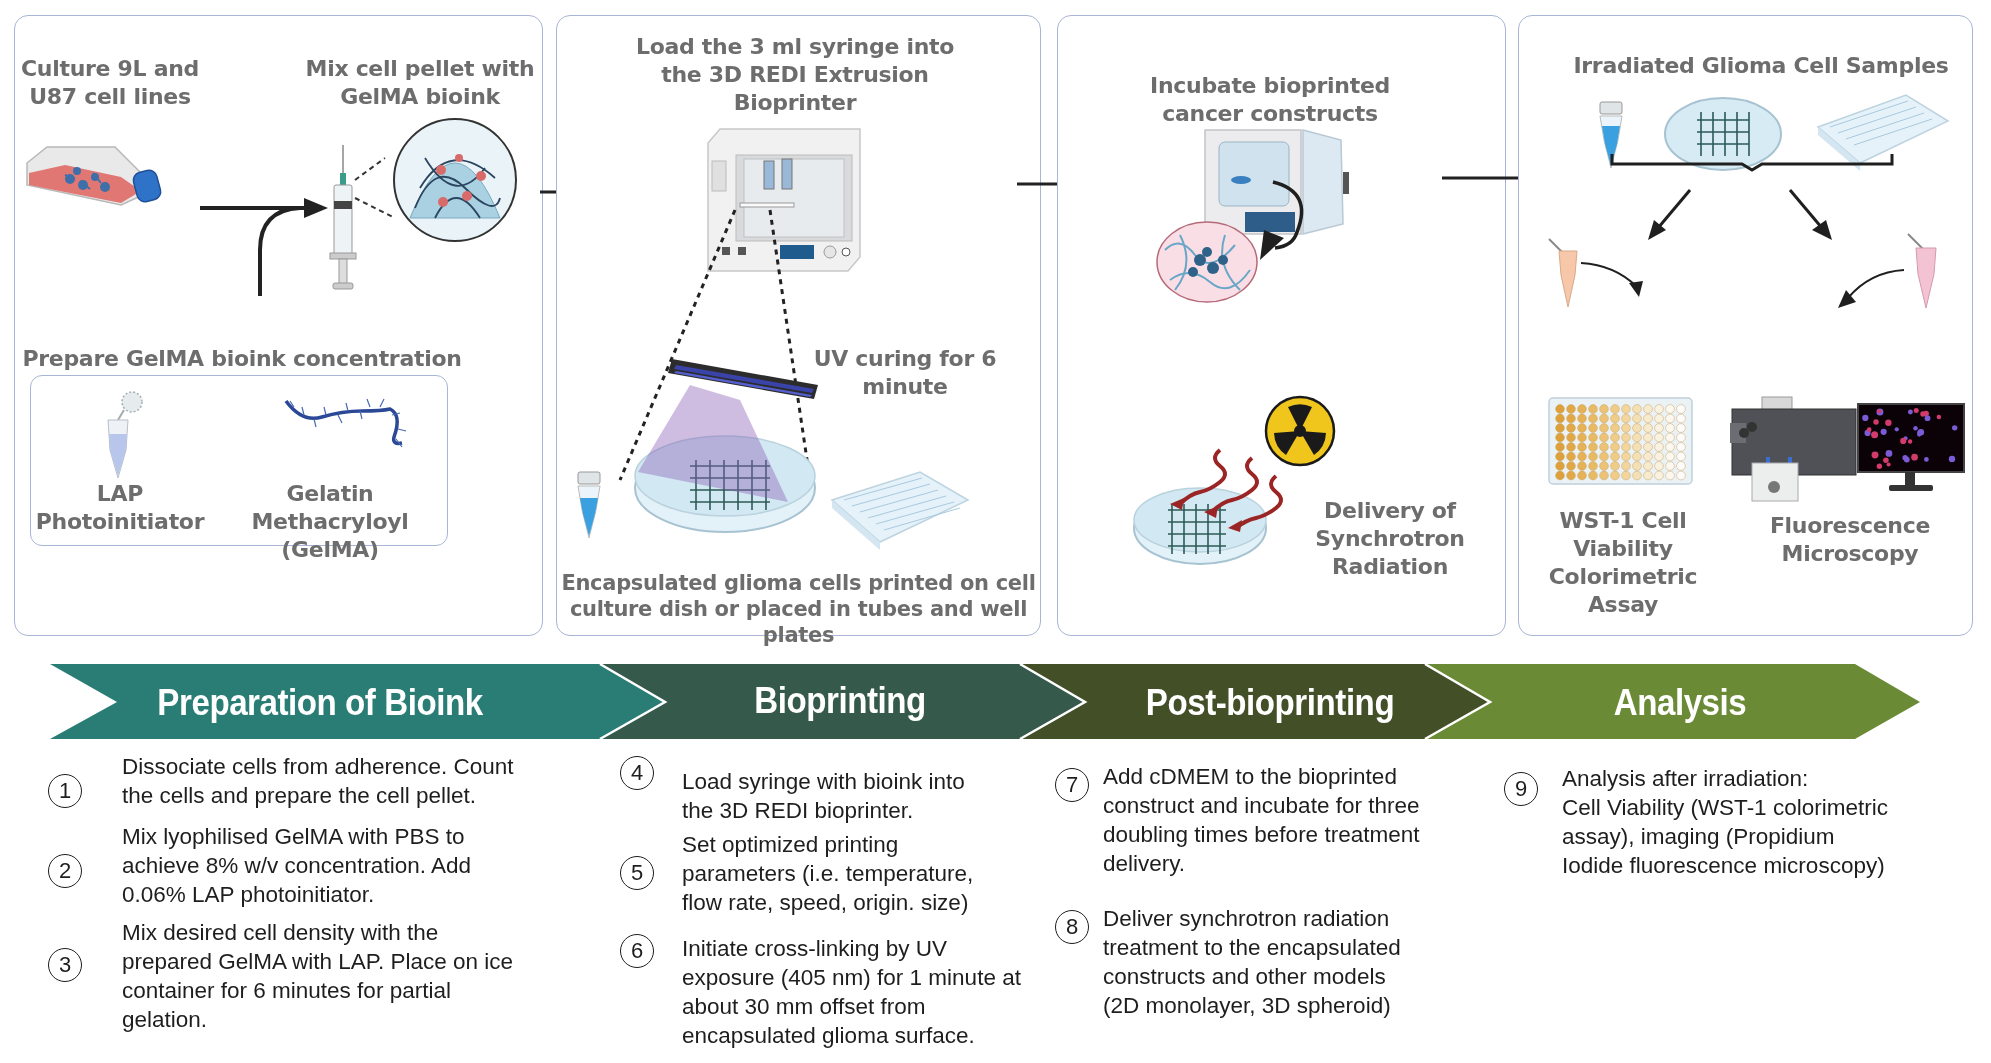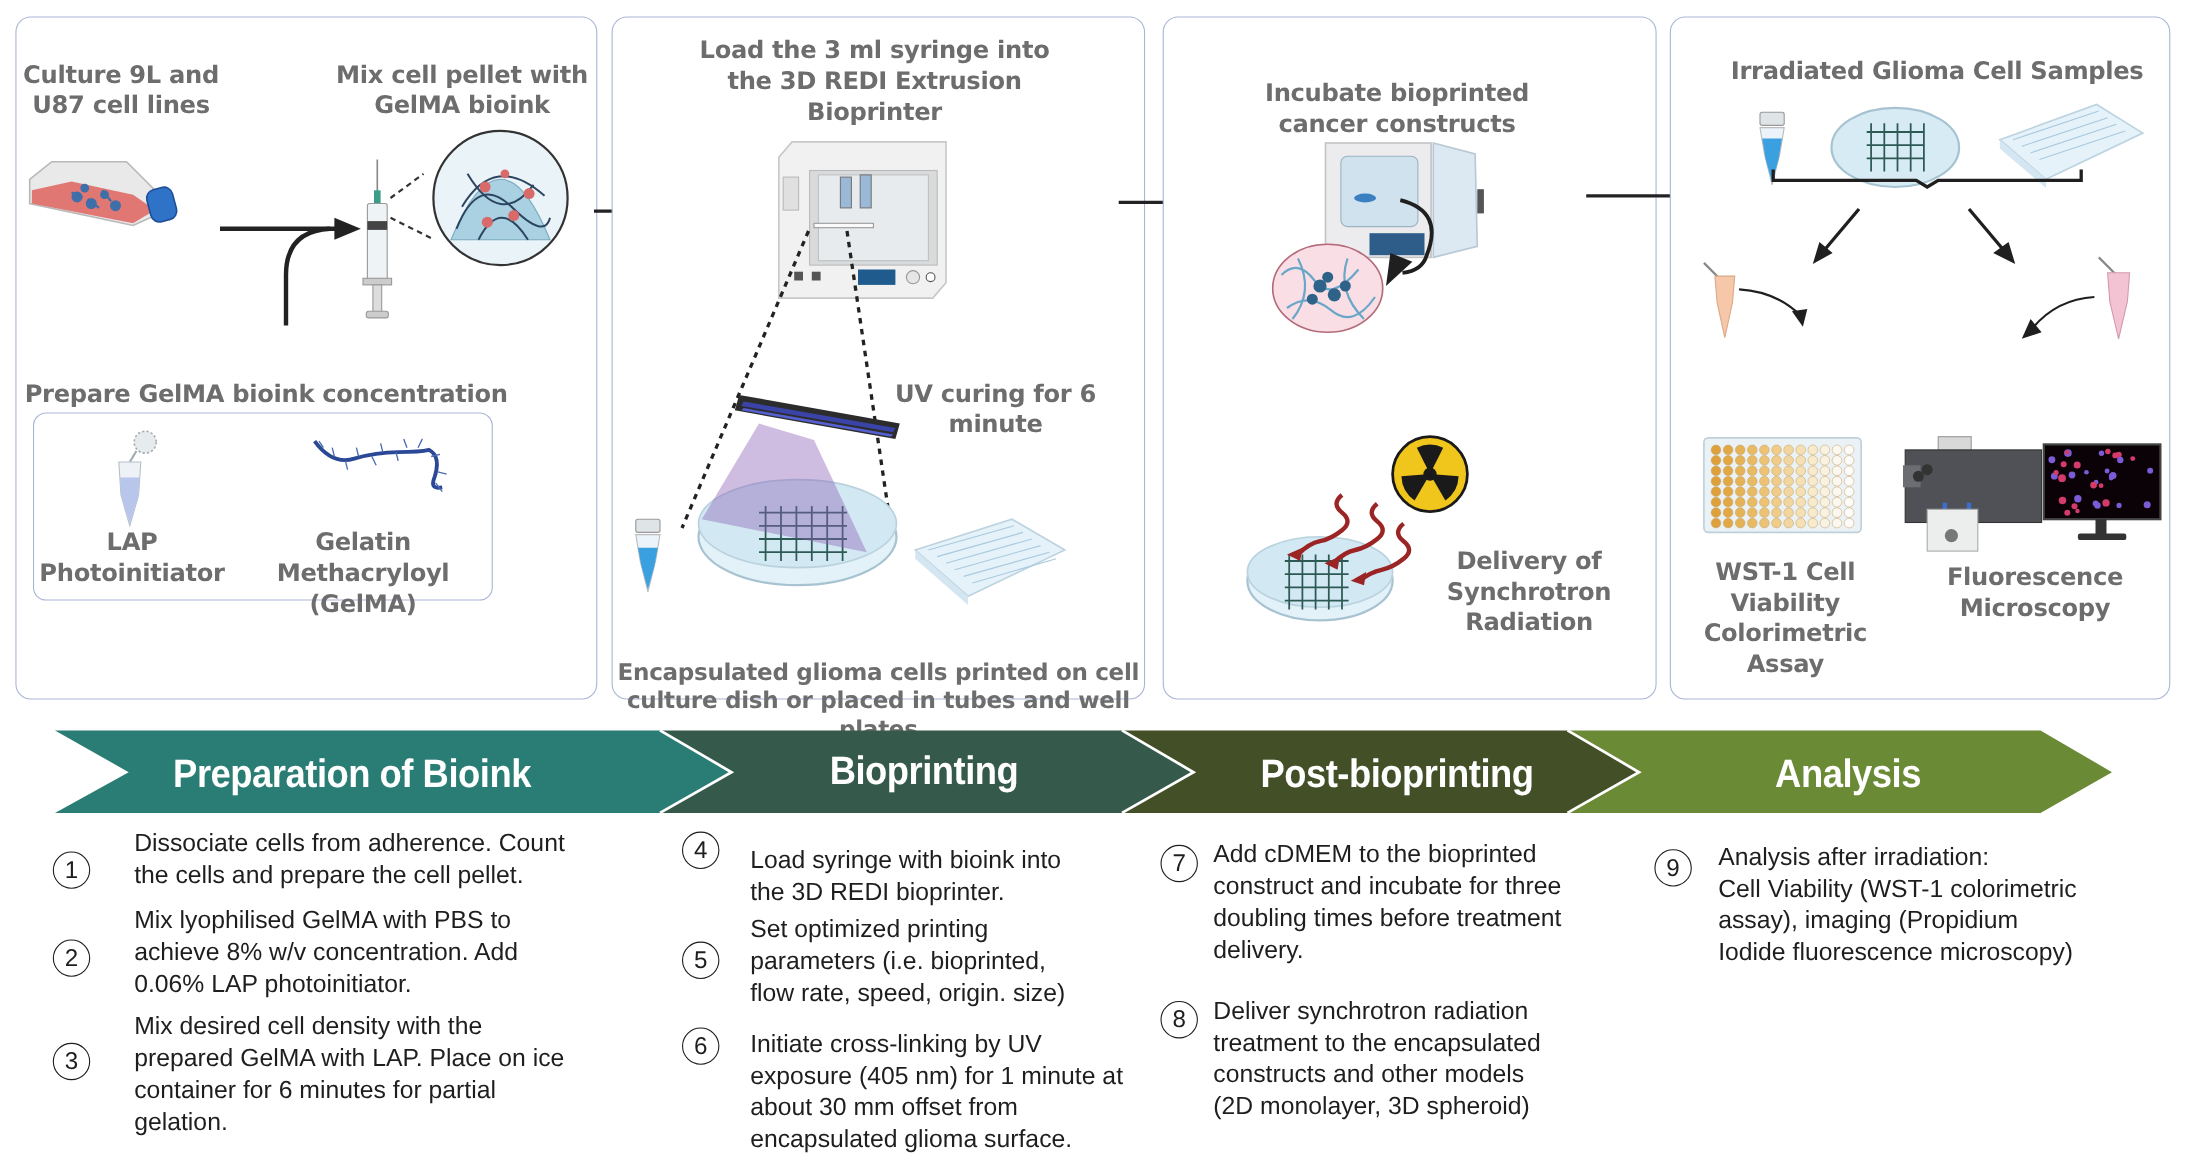--- a/index.html
+++ b/index.html
@@ -150,21 +150,21 @@
 <svg style="left:830px;top:470px;" width="140" height="75" viewBox="0 0 140 75">
   <polygon points="2,30 90,2 138,30 50,72" fill="#e6f2f9" stroke="#bcd3e0" stroke-width="1.5"></polygon>
   <polygon points="2,30 2,38 50,80 50,72" fill="#d3e6f1"></polygon>
   <g fill="none" stroke="#a8c9de" stroke-width="1">
     <path d="M14,30 L92,8 M22,36 L100,14 M30,42 L108,20 M38,48 L116,26 M46,54 L124,32 M54,60 L130,38"></path>
   </g>
 </svg>
 
 <div class="ptxt" style="left:800px;top:345px;width:210px;">UV curing for 6
 minute</div>
-<div class="ptxt" style="left:556px;top:570px;width:485px;font-size:21px;line-height:26px;margin-top:28px;">Encapsulated glioma cells printed on cell
+<div class="ptxt" style="left:556px;top:570px;width:485px;font-size:21px;line-height:26px;">Encapsulated glioma cells printed on cell
 culture dish or placed in tubes and well plates</div>
 
 <svg style="left:1015px;top:172px;" width="120" height="24" viewBox="0 0 120 24">
   <line x1="2" y1="12" x2="100" y2="12" stroke="#222" stroke-width="3"></line>
   <polygon points="96,4 114,12 96,20" fill="#222"></polygon>
 </svg>
 
 <div class="panel" style="left:1057px;top:15px;width:449px;height:621px;"></div>
 <div class="ptxt" style="left:1120px;top:60px;width:300px;margin-top:12px;">Incubate bioprinted
 cancer constructs</div>
@@ -480,21 +480,21 @@
 </div>
 
 <div class="step" style="left:620px;top:756px;">
   <div class="num" style="left:0;top:0;">4</div>
   <div class="txt" style="left:62px;top:11px;width:420px;">Load syringe with bioink into
 the 3D REDI bioprinter.</div>
 </div>
 <div class="step" style="left:620px;top:830px;">
   <div class="num" style="left:0;top:26px;">5</div>
   <div class="txt" style="left:62px;top:0;width:420px;">Set optimized printing
-parameters (i.e. bioprinted,
+parameters (i.e. temperature,
 flow rate, speed, origin. size)</div>
 </div>
 <div class="step" style="left:620px;top:934px;">
   <div class="num" style="left:0;top:0;">6</div>
   <div class="txt" style="left:62px;top:0;width:430px;">Initiate cross-linking by UV
 exposure (405 nm) for 1 minute at
 about 30 mm offset from
 encapsulated glioma surface.</div>
 </div>
 

